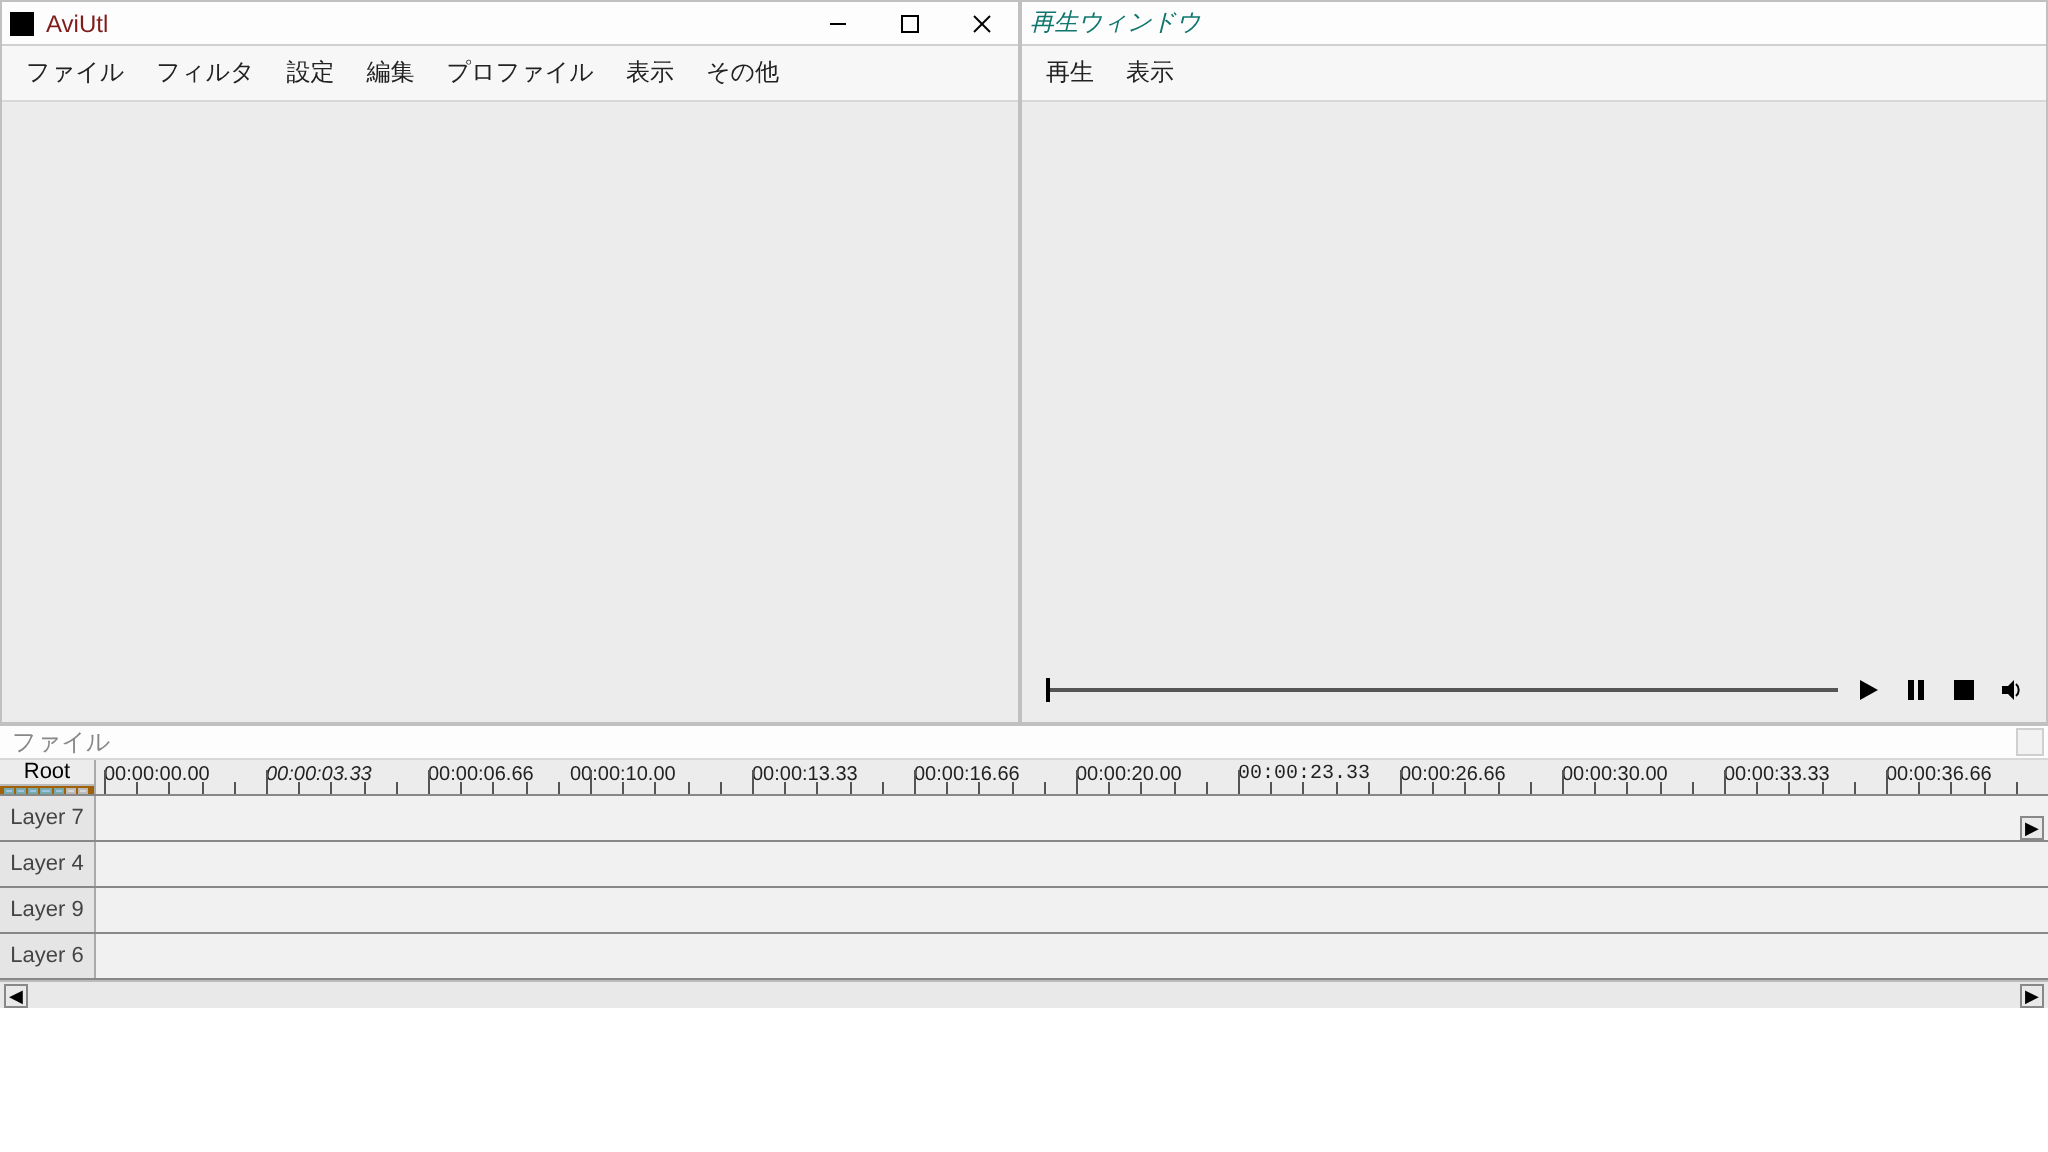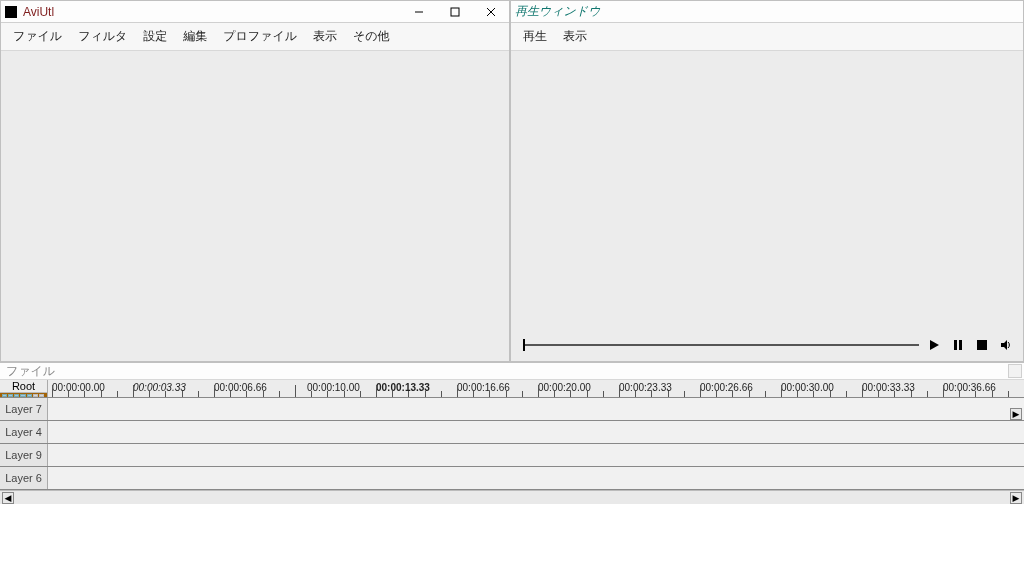--- a/index.html
+++ b/index.html
@@ -324,25 +324,25 @@
           <div class="seg"></div>
         <div class="seg off"></div>
           <div class="seg off"></div>
       </div>
     </div>
     <div class="ruler">
       <div class="timebar" id="timebar">
           <span class="tlabel" style="left: 4px;">00:00:00.00</span>
           <span class="tlabel" style="left: 85px; font-style: italic;">00:00:03.33</span>
           <span class="tlabel" style="left: 166px;">00:00:06.66</span>
-          <span class="tlabel" style="left: 259px;">00:00:10.00</span>
-          <span class="tlabel" style="left: 328px; font-weight: bold;">00:00:13.33</span>
+          <span class="tlabel" style="left: 237px;">00:00:10.00</span>
+          <span class="tlabel" style="left: 328px;">00:00:13.33</span>
           <span class="tlabel" style="left: 409px;">00:00:16.66</span>
           <span class="tlabel" style="left: 490px;">00:00:20.00</span>
-          <span class="tlabel" style="left: 571px;">00:00:23.33</span>
+          <span class="tlabel" style="left: 571px; font-family: Liberation Mono, monospace;">00:00:23.33</span>
           <span class="tlabel" style="left: 652px;">00:00:26.66</span>
           <span class="tlabel" style="left: 733px;">00:00:30.00</span>
           <span class="tlabel" style="left: 814px;">00:00:33.33</span>
           <span class="tlabel" style="left: 895px;">00:00:36.66</span>
         </div>
       <div class="ticks" id="ticks">
           <div class="tick major" style="left: 4px;"></div>
           <div class="tick" style="left: 20.2px;"></div>
           <div class="tick" style="left: 36.4px;"></div>
           <div class="tick" style="left: 52.6px;"></div>

